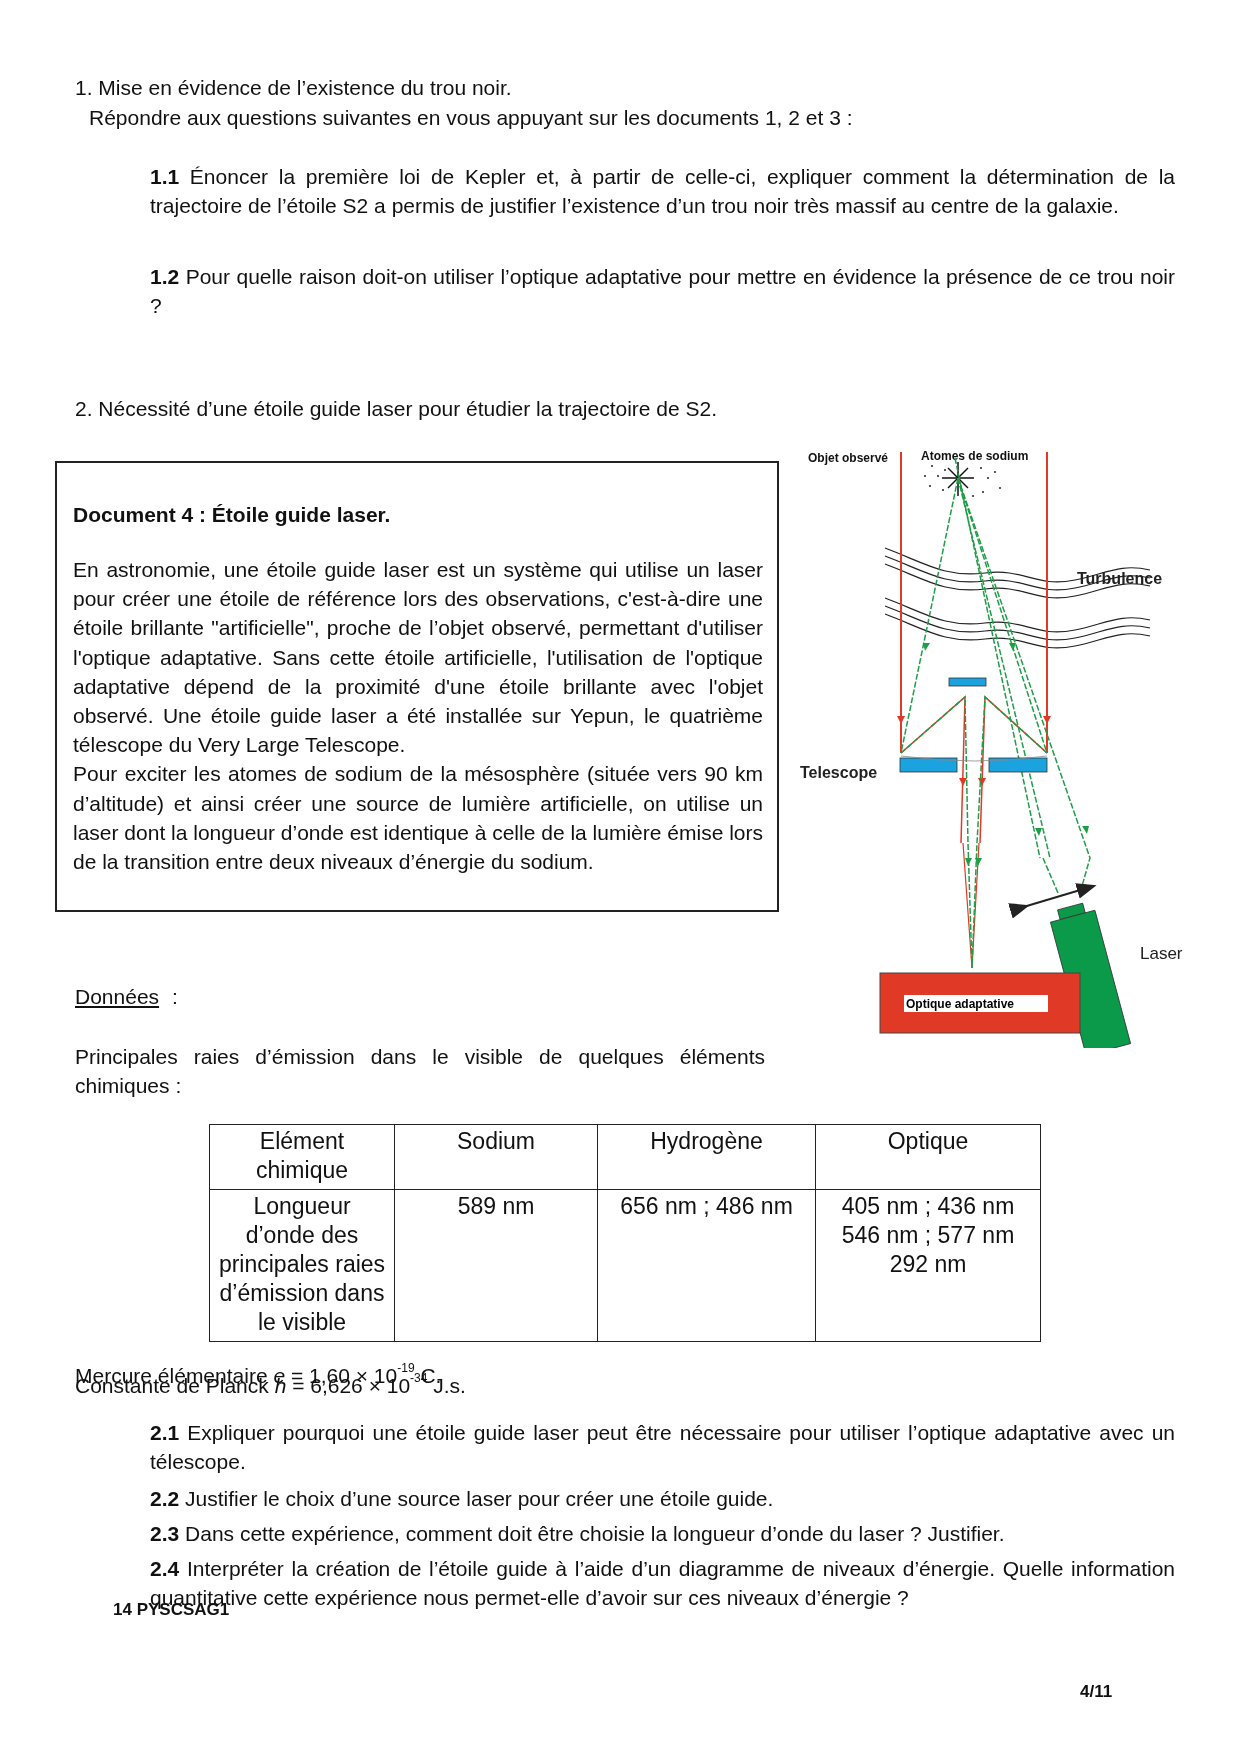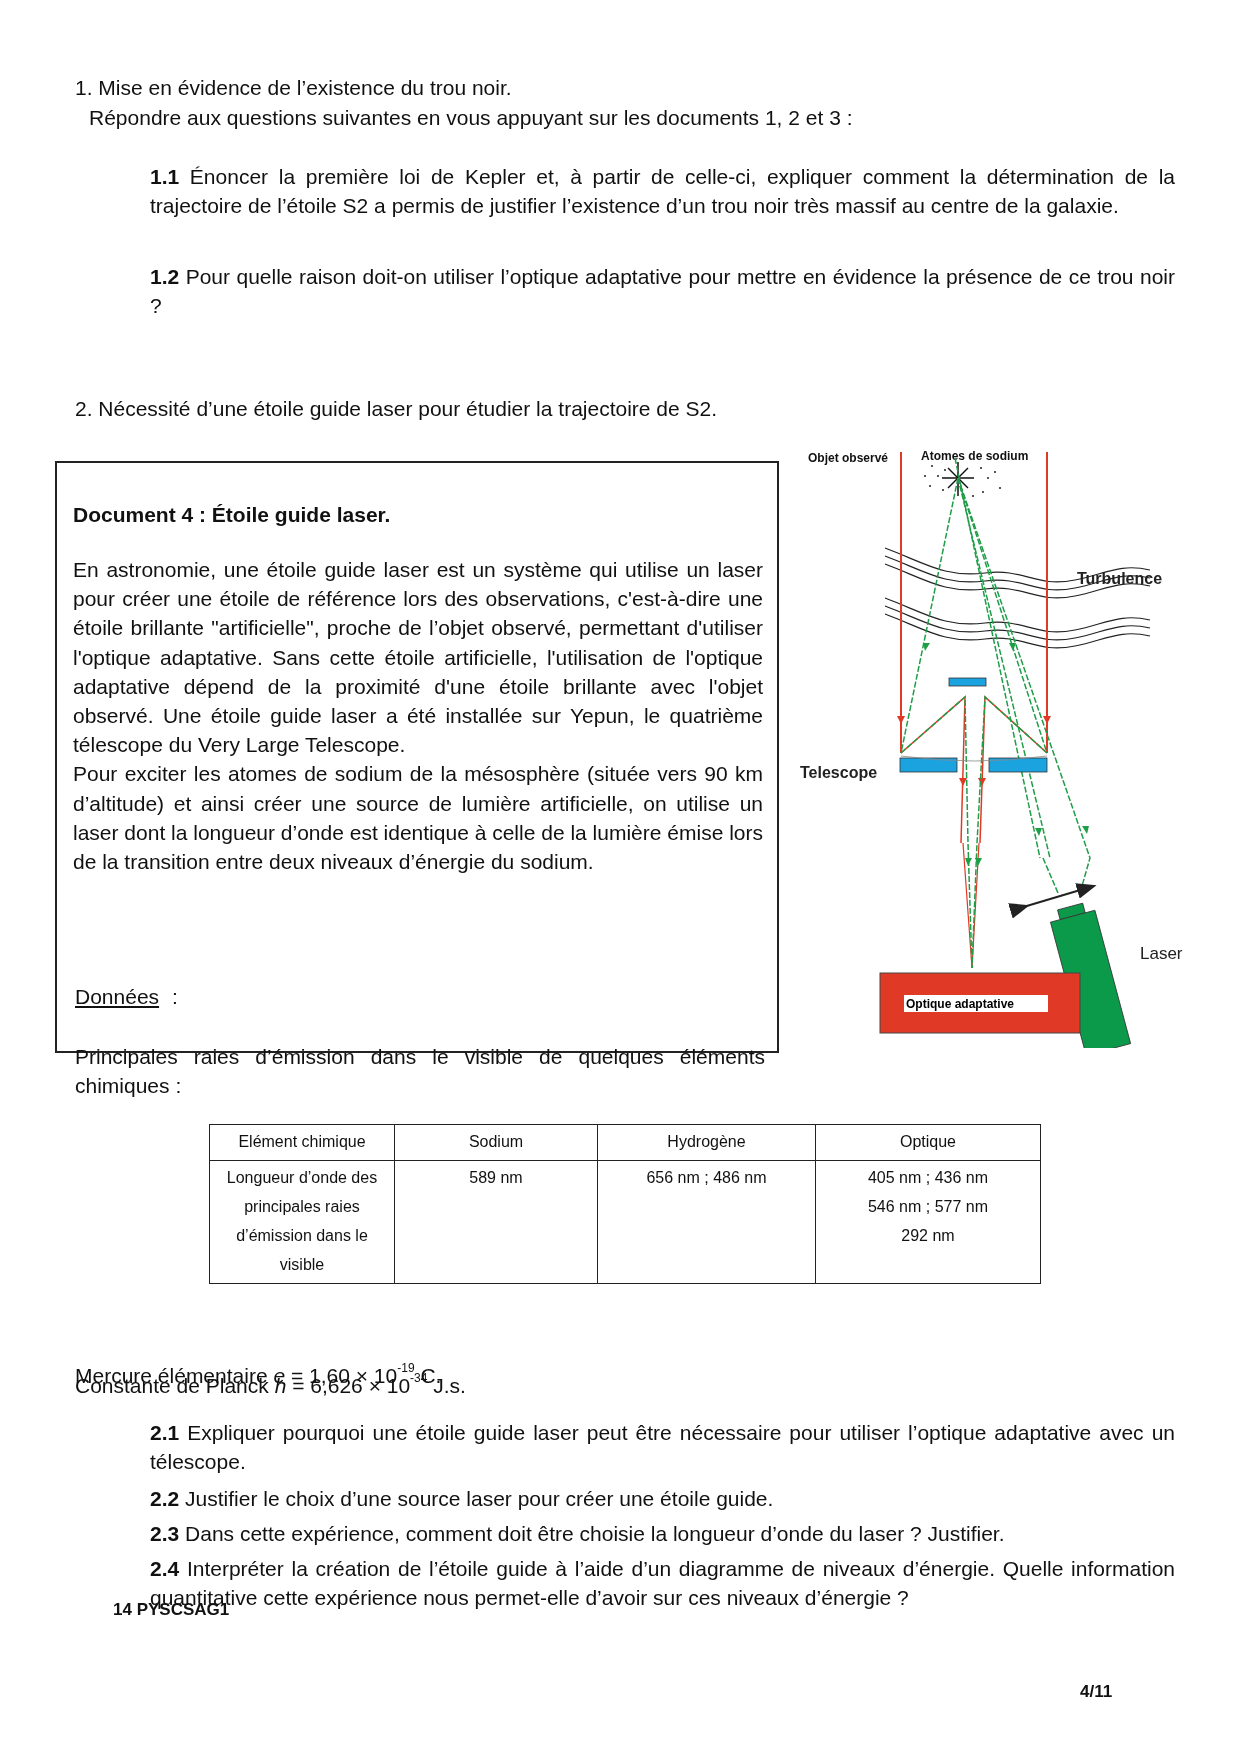--- a/index.html
+++ b/index.html
@@ -2,30 +2,30 @@
 <html><head>
 <meta charset="utf-8">
 <style>
   html, body { margin:0; padding:0; background:#ffffff; }
   body { width:1240px; height:1754px; position:relative; overflow:hidden;
          font-family:"Liberation Sans", sans-serif; color:#111; font-size:21px; }
   .abs { position:absolute; }
   .h { font-weight:normal; font-size:21px; }
   .q { position:absolute; left:150px; width:1025px; line-height:29px; text-align:justify; }
   .q b { font-weight:bold; }
-  #doc-box { position:absolute; left:55px; top:461px; width:724px; height:592px;
+  #doc-box { position:absolute; left:55px; top:461px; width:724px; height:451px;
              border:2px solid #222; box-sizing:border-box; }
   #doc-title { position:absolute; left:16px; top:40px; font-weight:bold; font-size:21px; }
   #doc-body { position:absolute; left:16px; top:92px; width:690px; line-height:29.2px;
               text-align:justify; font-size:21px; }
   #donnees { position:absolute; left:75px; top:985px; text-decoration:underline; }
   #donnees-colon { position:absolute; left:172px; top:985px; }
   #principales { position:absolute; left:75px; top:1042px; width:690px; line-height:29px; text-align:justify; }
   table#emission { position:absolute; left:209px; top:1124px; width:832px;
-                   border-collapse:collapse; font-size:16px;padding-left:43px; }
+                   border-collapse:collapse; font-size:23px;padding-left:43px; }
   #emission td { border:1.5px solid #222; vertical-align:top; text-align:center;
                  line-height:29px; padding:2px 6px 4px 6px; }
   #emission td.c0 { width:172px; }
   #emission td.c1 { width:190px; }
   #emission td.c2 { width:205px; }
   .const { position:absolute; left:75px; font-size:21px; }
   .const sup { font-size:12px; vertical-align:top; position:relative; top:-3px; }
   #footer-left { position:absolute; left:113px; top:1600px; font-weight:bold; font-size:17px; }
   #footer-right { position:absolute; left:1080px; top:1682px; font-weight:bold; font-size:17px; }
   svg text { font-family:"Liberation Sans", sans-serif; }

